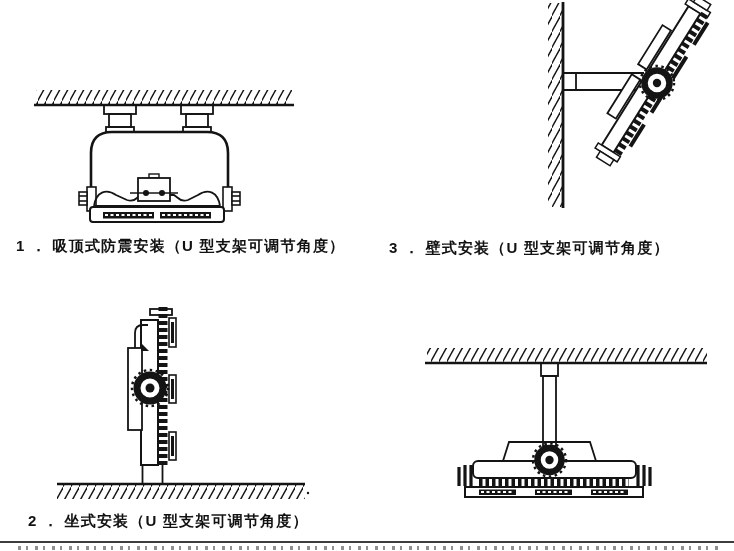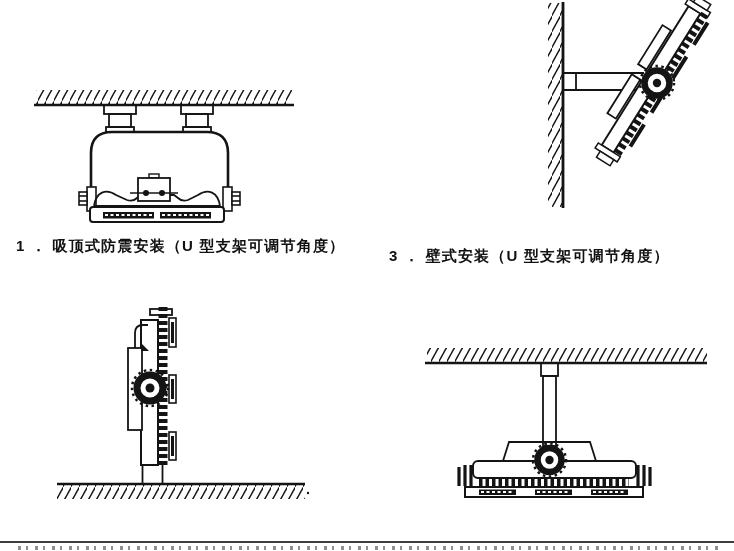--- a/index.html
+++ b/index.html
@@ -222,18 +222,19 @@
 
       <g>
         <circle cx="134.5" cy="130" r="16.5" fill="none" stroke="#141414" stroke-width="2.5" stroke-dasharray="2.5 3.5"></circle>
         <circle cx="134.5" cy="130" r="12" fill="#fff" stroke="#141414" stroke-width="6.5"></circle>
         <circle cx="134.5" cy="130" r="4.2" fill="#141414"></circle>
       </g>
     </svg>
   </div>
 
   <div class="caption" style="left:16px;top:237px;">1 ． 吸顶式防震安装（U 型支架可调节角度）</div>
-  <div class="caption" style="left:389px;top:247px;">3 ． 壁式安装（U 型支架可调节角度）</div>
+  <div class="caption" style="left:389px;top:239px;">3 ． 壁式安装（U 型支架可调节角度）</div>
+  <div class="caption" style="left:28px;top:512px;">2 ． 坐式安装（U 型支架可调节角度）</div>
 
   <div class="bottom-rule"></div>
   <div class="bottom-cutoff"></div>
 
 </div>
 
 </body></html>

